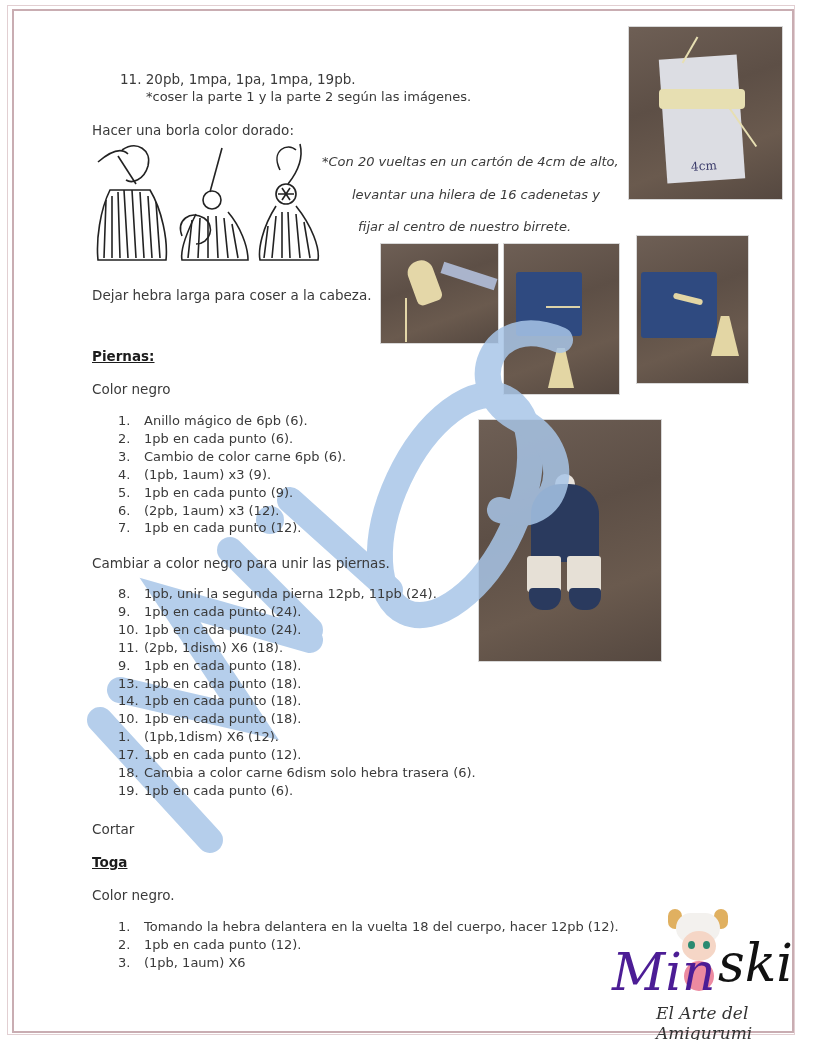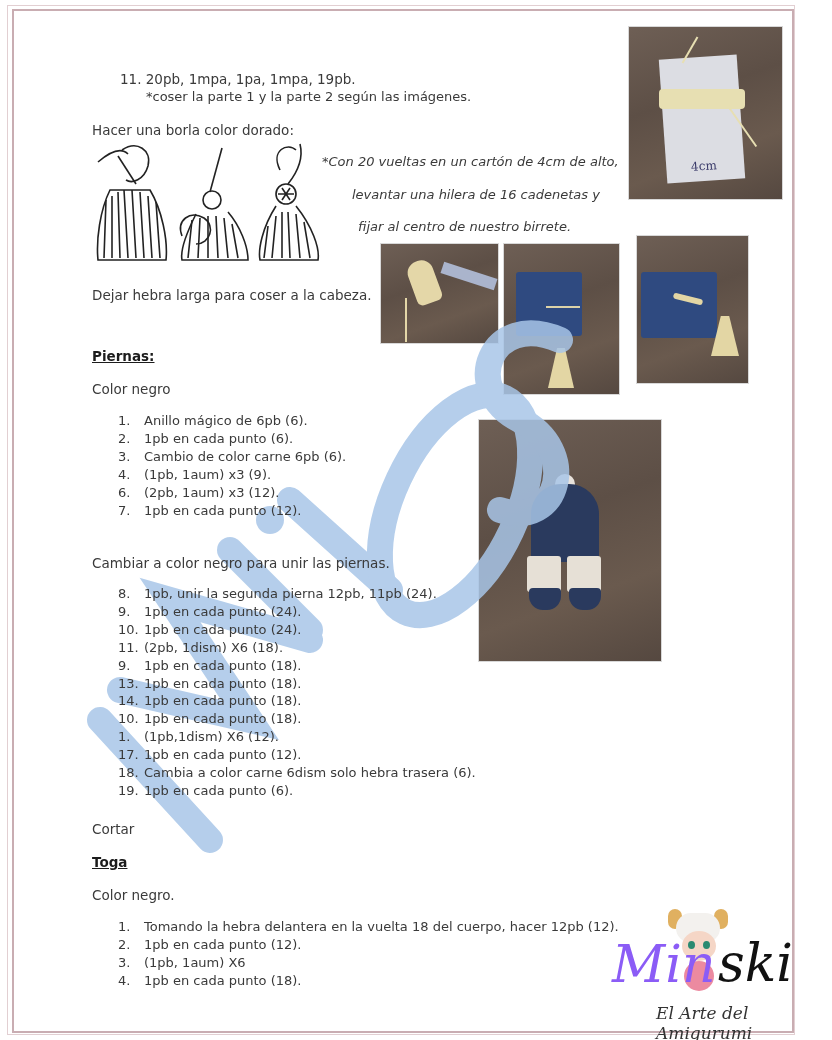--- a/index.html
+++ b/index.html
@@ -110,20 +110,21 @@
 <div class="text" style="left:92px; top:286px;">Dejar hebra larga para coser a la cabeza.</div>
 
 <div class="text heading" style="left:92px; top:347px;">Piernas:</div>
 <div class="text" style="left:92px; top:380px;">Color negro</div>
 
 <ol class="rows" style="left:118px; top:412px;">
   <li><span class="num">1.</span><span>Anillo mágico de 6pb (6).</span></li>
   <li><span class="num">2.</span><span>1pb en cada punto (6).</span></li>
   <li><span class="num">3.</span><span>Cambio de color carne 6pb (6).</span></li>
   <li><span class="num">4.</span><span>(1pb, 1aum) x3 (9).</span></li>
+  <li><span class="num">5.</span><span>1pb en cada punto (9).</span></li>
   <li><span class="num">6.</span><span>(2pb, 1aum) x3 (12).</span></li>
   <li><span class="num">7.</span><span>1pb en cada punto (12).</span></li>
 </ol>
 
 <div class="text" style="left:92px; top:554px;">Cambiar a color negro para unir las piernas.</div>
 
 <ol class="rows" style="left:118px; top:585px;">
   <li><span class="num">8.</span><span>1pb, unir la segunda pierna 12pb, 11pb (24).</span></li>
   <li><span class="num">9.</span><span>1pb en cada punto (24).</span></li>
   <li><span class="num">10.</span><span>1pb en cada punto (24).</span></li>
@@ -149,30 +150,29 @@
 
 <div class="text" style="left:92px; top:820px;">Cortar</div>
 
 <div class="text heading" style="left:92px; top:853px;">Toga</div>
 <div class="text" style="left:92px; top:886px;">Color negro.</div>
 
 <ol class="rows" style="left:118px; top:918px;">
   <li><span class="num">1.</span><span>Tomando la hebra delantera en la vuelta 18 del cuerpo, hacer 12pb (12).</span></li>
   <li><span class="num">2.</span><span>1pb en cada punto (12).</span></li>
   <li><span class="num">3.</span><span>(1pb, 1aum) X6</span></li>
-  <li><span class="num">4.</span><span>1pb en cada punto (18).</span></li>
 </ol>
 
 <div class="logo">
   <div style="position:absolute; left:54px; top:0; width:64px; height:30px;">
     <div style="position:absolute; left:2px; top:4px; width:14px; height:20px; background:#e0b060; border-radius:8px;"></div>
     <div style="position:absolute; left:48px; top:4px; width:14px; height:20px; background:#e0b060; border-radius:8px;"></div>
   </div>
   <div style="position:absolute; left:64px; top:8px; width:44px; height:30px; background:#f3f1ee; border-radius:20px;"></div>
   <div style="position:absolute; left:70px; top:26px; width:34px; height:30px; background:#f5d6c6; border-radius:50%;">
     <div style="position:absolute; left:6px; top:10px; width:7px; height:8px; background:#2a8a70; border-radius:50%;"></div>
     <div style="position:absolute; left:21px; top:10px; width:7px; height:8px; background:#2a8a70; border-radius:50%;"></div>
   </div>
   <div style="position:absolute; left:72px; top:56px; width:30px; height:30px; background:#ec8aa0; border-radius:50%;"></div>
-  <div style="position:absolute; left:0; top:29px; font-family:'DejaVu Serif', serif; font-style:italic; font-size:52px; line-height:60px; color:#8b5cf6;">Min</div>
+  <div style="position:absolute; left:0; top:37px; font-family:'DejaVu Serif', serif; font-style:italic; font-size:52px; line-height:60px; color:#4c1d95;">Min</div>
   <div style="position:absolute; left:106px; top:28px; font-family:'DejaVu Serif', serif; font-style:italic; font-size:52px; line-height:60px; color:#111;">ski</div>
   <div style="position:absolute; left:44px; top:98px; font-family:'DejaVu Serif', serif; font-style:italic; font-size:17px; color:#333;">El Arte del Amigurumi</div>
 </div>
 
 </body></html>

